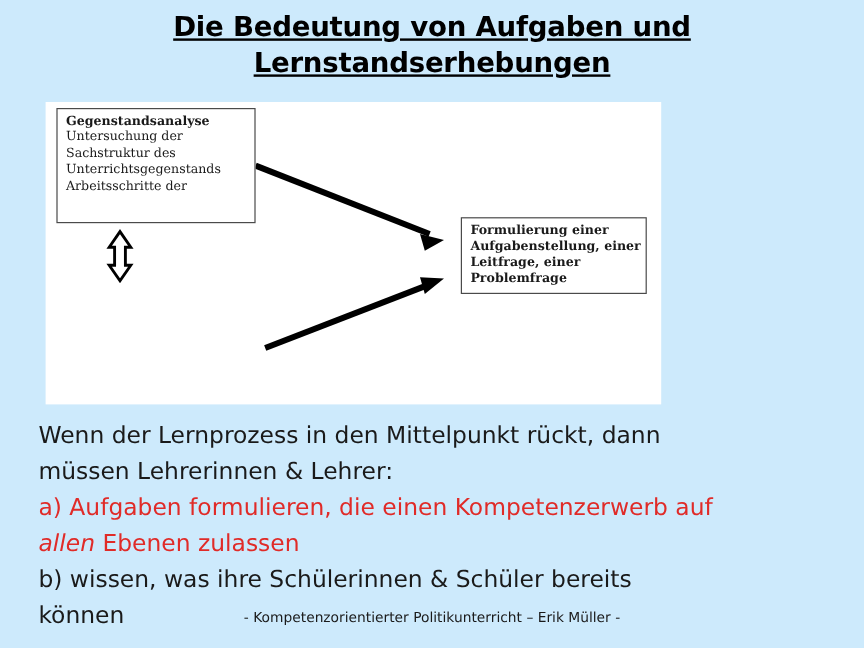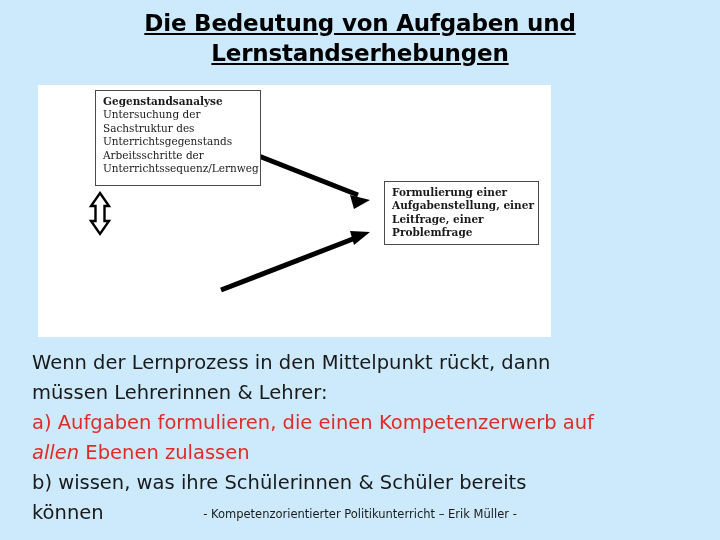--- a/index.html
+++ b/index.html
@@ -51,21 +51,21 @@
     background: #ffffff;
     border: 1.5px solid #4a4a4a;
     box-sizing: border-box;
     font-family: "DejaVu Serif", serif;
     font-size: 10.5px;
     line-height: 13.4px;
     color: #1a1a1a;
     padding: 4px 6px 3px 7px;
   }
   .dbox b { font-weight: bold; }
-  .box-left-top   { left: 9px;  top: 5px;   width: 166px; height: 96px; margin-left: 48px; }
+  .box-left-top   { left: 9px;  top: 5px;   width: 166px; height: 96px; }
   .box-left-bot   { left: 9px;  top: 160px; width: 166px; height: 92px; }
   .box-right      { left: 346px; top: 96px; width: 155px; height: 64px; font-weight: bold; }
   .box-right .line { white-space: nowrap; }
 
   
   .arrows {
     position: absolute;
     left: 0; top: 0;
     width: 513px; height: 252px;
     pointer-events: none;
@@ -124,21 +124,20 @@
         <polygon points="332,147 312,146 316,160" fill="#000000"></polygon>
       </g>
     </svg>
 
     <div class="dbox box-left-top">
       <b>Gegenstandsanalyse</b><br>
       <span>Untersuchung der</span><br>
       <span>Sachstruktur des</span><br>
       <span>Unterrichtsgegenstands</span><br>
       <span>Arbeitsschritte der</span><br>
-      <span>Unterrichtssequenz/Lernweg</span>
     </div>
 
 
     <div class="dbox box-right">
       <div class="line">Formulierung einer</div>
       <div class="line">Aufgabenstellung, einer</div>
       <div class="line">Leitfrage, einer</div>
       <div class="line">Problemfrage</div>
     </div>
 

